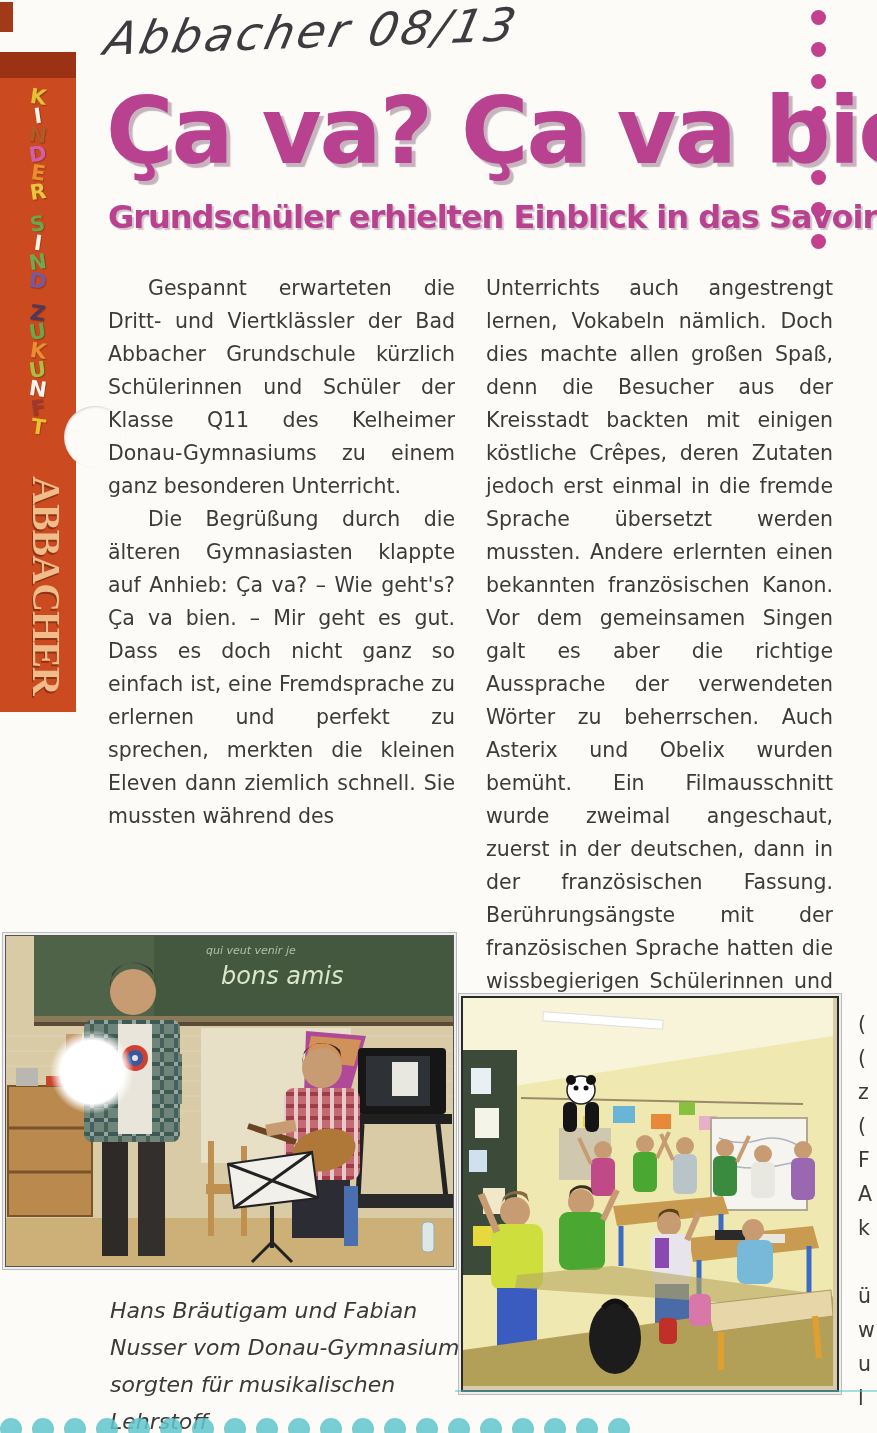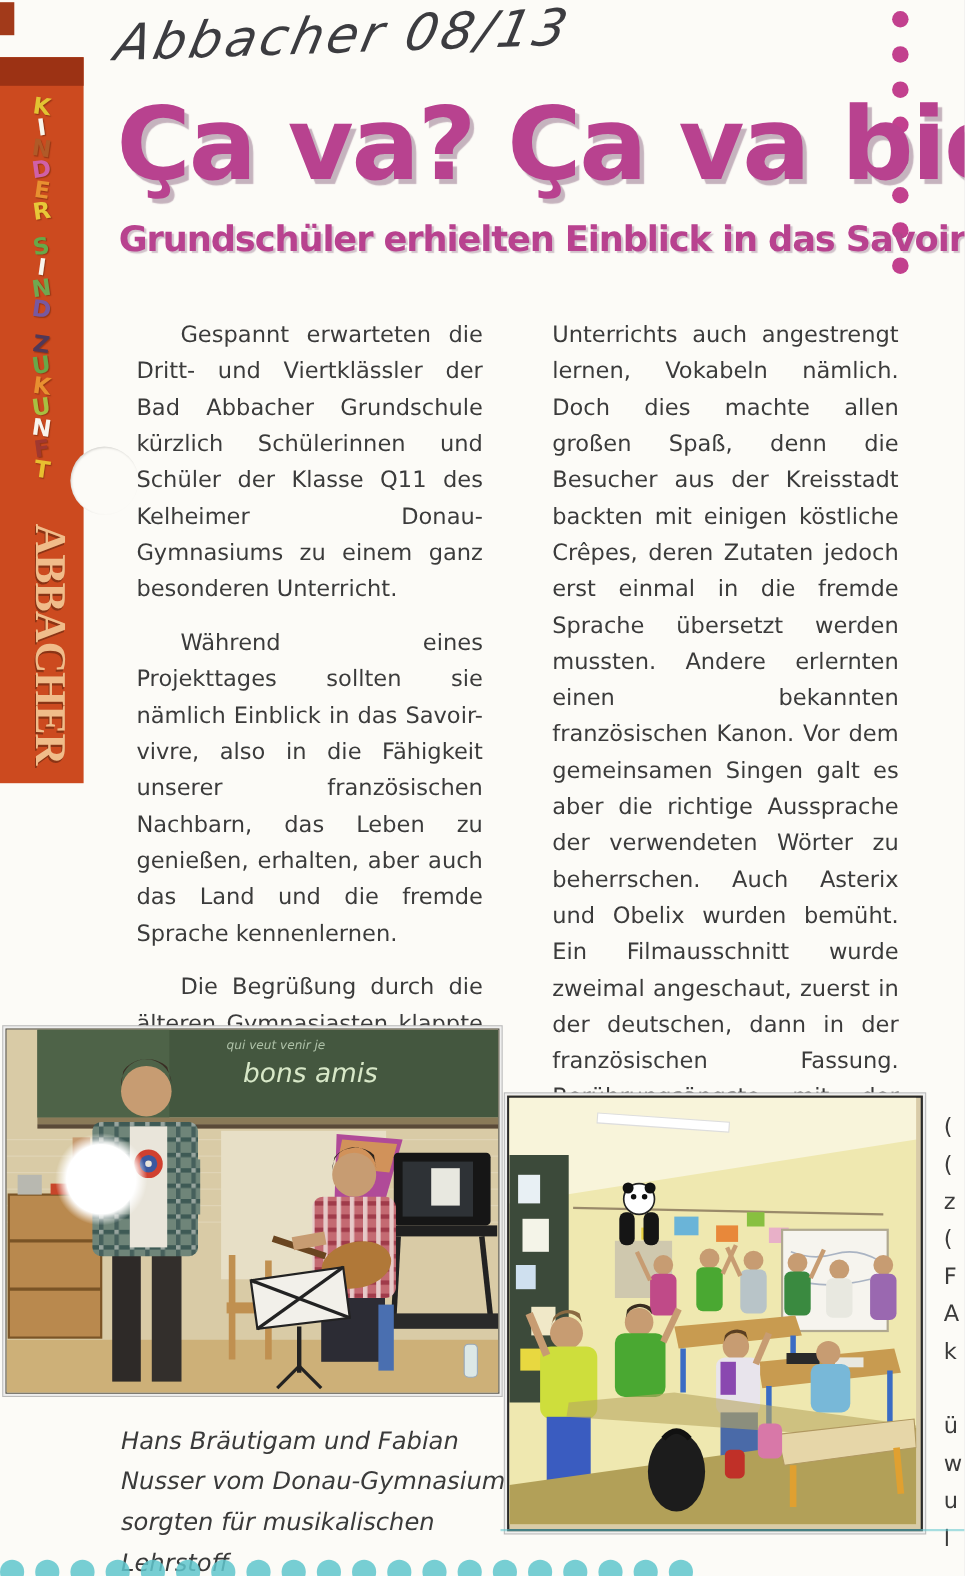--- a/index.html
+++ b/index.html
@@ -53,21 +53,21 @@
   #magenta-dots{position:absolute; left:811px; top:10px; width:16px;}
   #magenta-dots .dot{position:absolute; width:15px; height:15px; border-radius:50%; background:#c2408e;}
   
   .col{
     position:absolute; top:272px; width:347px;
     font-size:20.5px; line-height:33px; color:#3b3b3b;
     text-align:justify; hyphens:auto;
   }
   #col1{left:108px;}
   #col2{left:486px;}
-  .col p{margin:16px; text-indent:40px;}
+  .col p{margin:0; text-indent:40px;}
   .col p.noindent{text-indent:0;}
   
   .photo{position:absolute; border:1px solid #555; box-shadow:0 0 0 2px #eee, 0 0 0 3px #bbb; background:#d8cba8;}
   #photo1{left:5px; top:935px; width:447px; height:330px;}
   #photo2{left:461px; top:996px; width:374px; height:392px; border:2px solid #2a2a2a;}
   
   #caption{
     position:absolute; left:110px; top:1292px; width:350px;
     font-style:italic; font-size:22px; line-height:37px; color:#3a3a3a;
   }
@@ -123,21 +123,20 @@
       <div class="dot" style="top: 160px;"></div>
       <div class="dot" style="top: 192px;"></div>
       <div class="dot" style="top: 224px;"></div>
     </div>
 
   <div id="title">Ça va? Ça va bien.</div>
   <div id="subtitle">Grundschüler erhielten Einblick in das Savoir-vivre</div>
 
   <div id="col1" class="col">
     <p>Gespannt erwarteten die Dritt- und Viertklässler der Bad Abbacher Grundschule kürzlich Schülerinnen und Schüler der Klasse Q11 des Kelheimer Donau-Gymnasiums zu einem ganz besonderen Unterricht.</p>
-    <p>Während eines Projekttages sollten sie nämlich Einblick in das Savoir-vivre, also in die Fähigkeit unserer französischen Nachbarn, das Leben zu genießen, erhalten, aber auch das Land und die fremde Sprache kennenlernen.</p>
     <p>Die Begrüßung durch die älteren Gymnasiasten klappte auf Anhieb: Ça va? – Wie geht's? Ça va bien. – Mir geht es gut. Dass es doch nicht ganz so einfach ist, eine Fremdsprache zu erlernen und perfekt zu sprechen, merkten die kleinen Eleven dann ziemlich schnell. Sie mussten während des</p>
   </div>
   <div id="col2" class="col">
     <p class="noindent">Unterrichts auch angestrengt lernen, Vokabeln nämlich. Doch dies machte allen großen Spaß, denn die Besucher aus der Kreisstadt backten mit einigen köstliche Crêpes, deren Zutaten jedoch erst einmal in die fremde Sprache übersetzt werden mussten. Andere erlernten einen bekannten französischen Kanon. Vor dem gemeinsamen Singen galt es aber die richtige Aussprache der verwendeten Wörter zu beherrschen. Auch Asterix und Obelix wurden bemüht. Ein Filmausschnitt wurde zweimal angeschaut, zuerst in der deutschen, dann in der französischen Fassung. Berührungsängste mit der französischen Sprache hatten die wissbegierigen Schülerinnen und Schüler jedenfalls nicht. Und die Lehrkräfte hoffen, dass das Projekt gelingt, die Neugier auf Fremdsprachen und das Interesse am Vokabellernen bei allen geweckt wurde.</p>
   </div>
 
   <div id="photo1" class="photo">
     <svg width="447" height="330" viewBox="0 0 447 330">
       <defs>
         <pattern id="plaidTeal" width="14" height="14" patternUnits="userSpaceOnUse">

